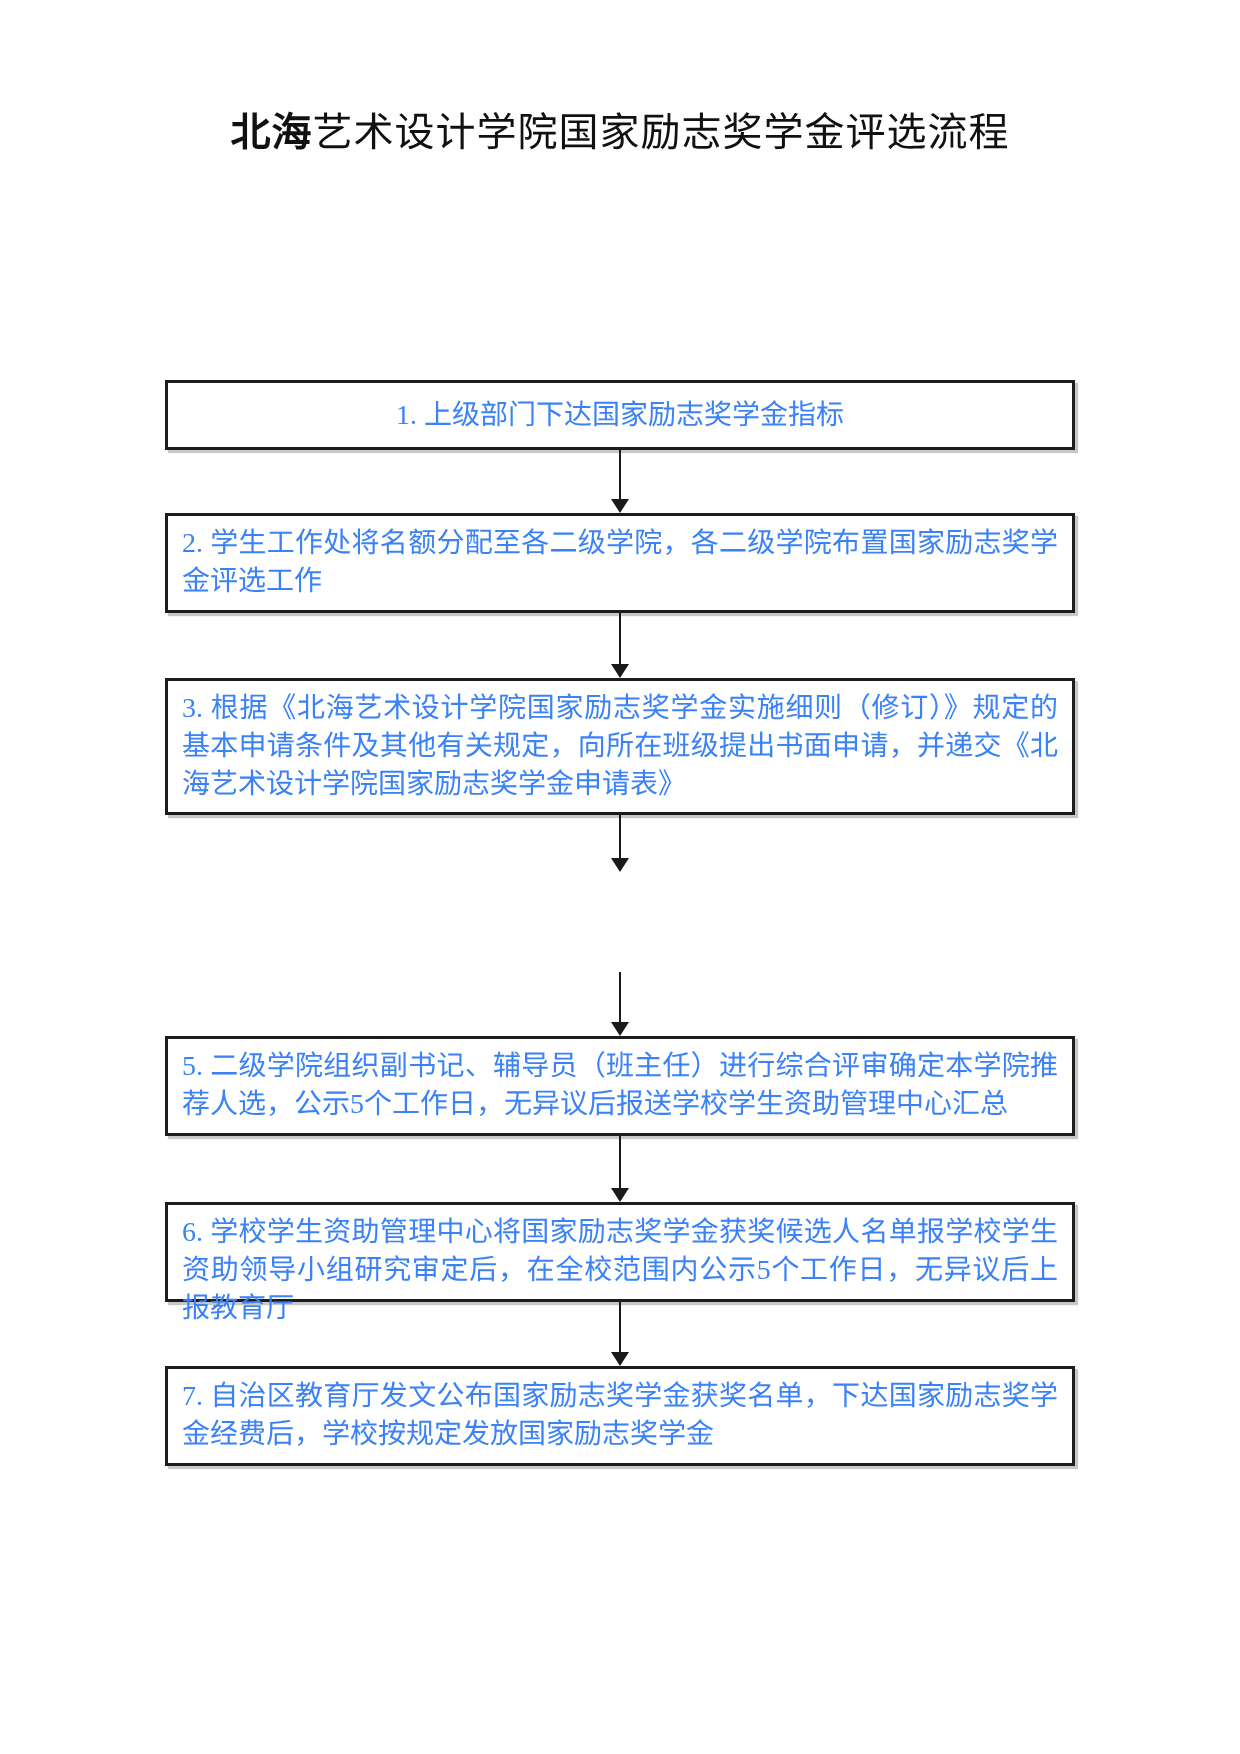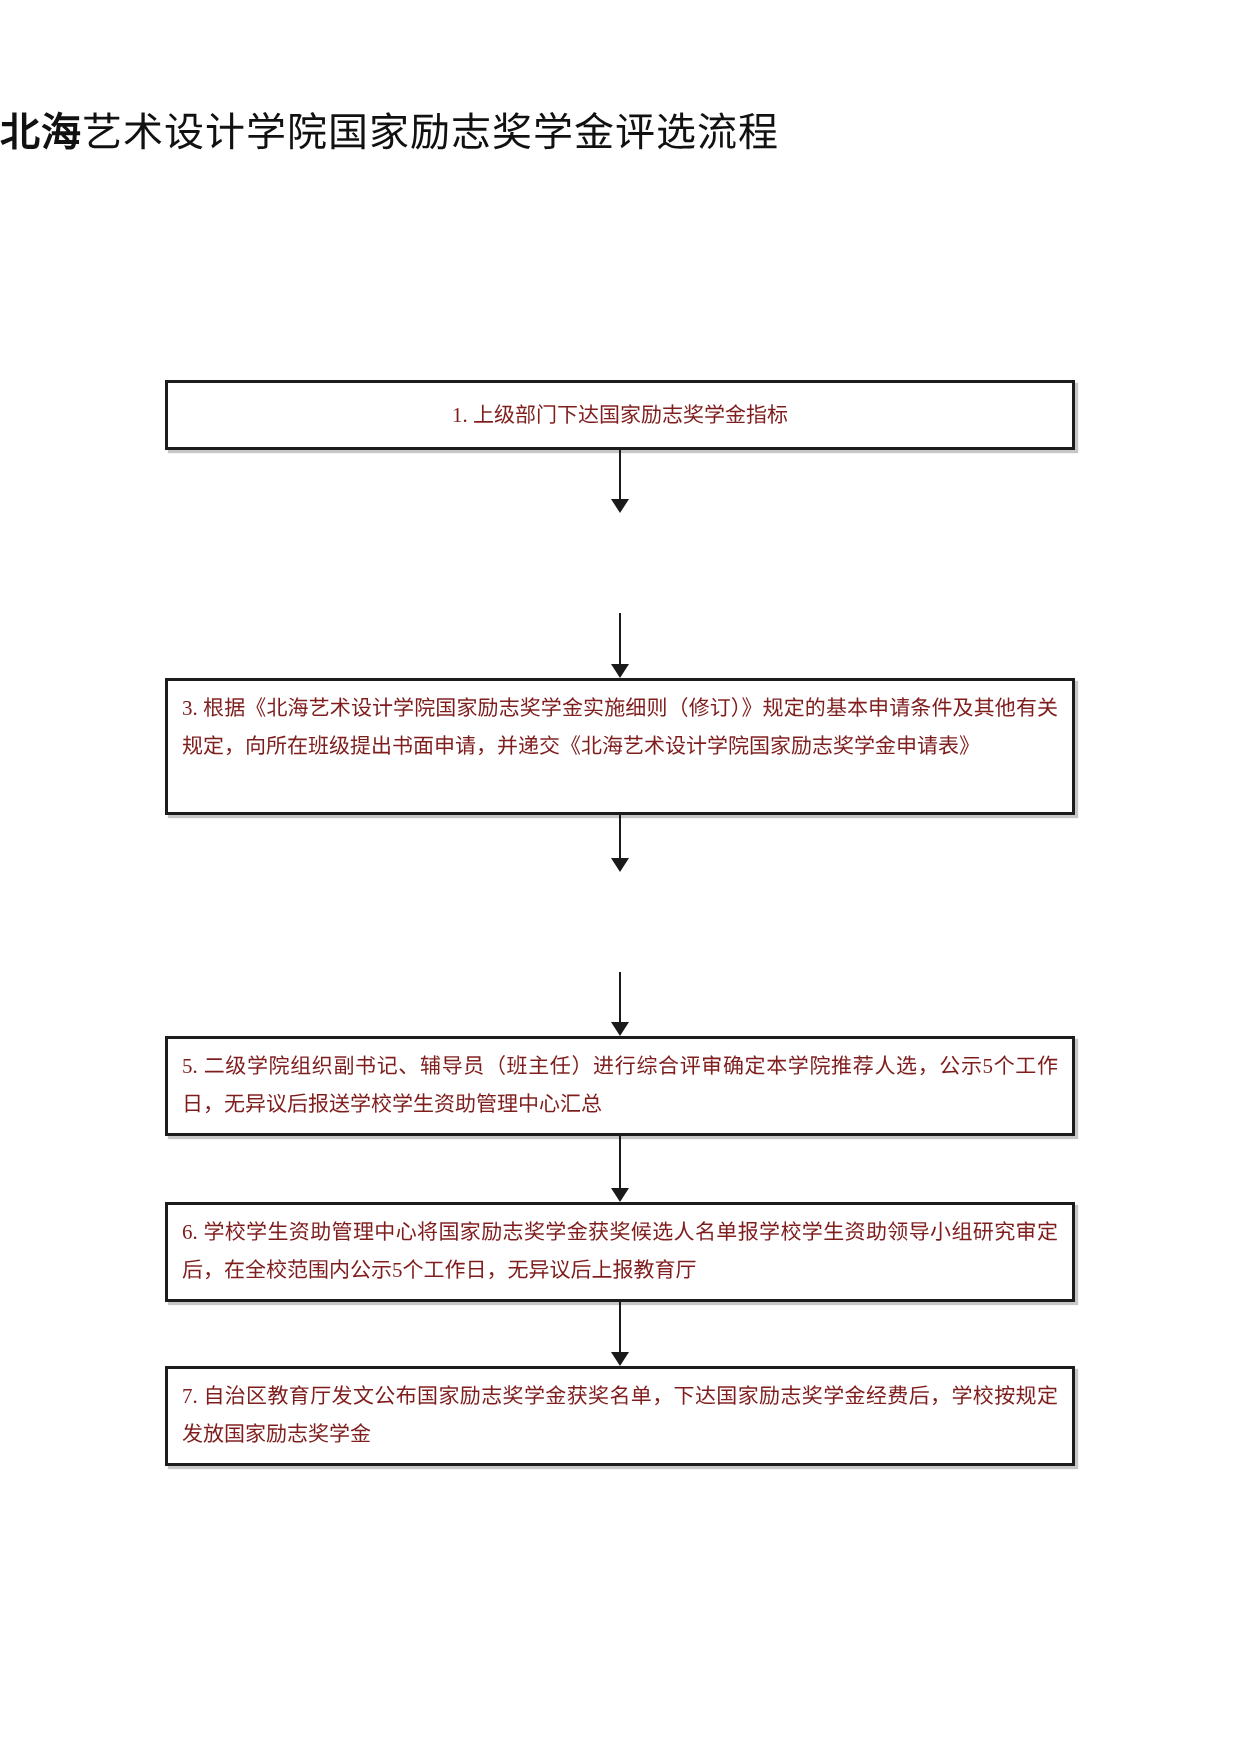--- a/index.html
+++ b/index.html
@@ -11,21 +11,21 @@
     background: #ffffff;
     color: #141414;
     font-family: "Liberation Serif", "DejaVu Serif", serif;
     overflow: hidden;
   }
   
   .title {
     position: absolute;
     top: 104px; left: 0;
     width: 1240px;
-    text-align: left;
+    text-align: center;
     font-family: "Liberation Sans", "DejaVu Sans", sans-serif;
     font-size: 40px;
     line-height: 56px;
     letter-spacing: 1px;
     color: #111;
     margin: 0;
     font-weight: 400;
   }
   .title .t-bold { font-weight: 700; }
   
@@ -44,23 +44,23 @@
   .intro-item .i-value { font-weight: 700; }
   
   .box {
     position: absolute;
     left: 165px;
     width: 910px;
     box-sizing: border-box;
     background: #ffffff;
     border: 3px solid #1c1c1c;
     box-shadow: 3px 3px 1px rgba(0,0,0,0.22);
-    font-size: 21px;
+    font-size: 28px;
     line-height: 38px;
-    color: #7f1d1d;
+    color: #3b82f6;
     padding: 8px 14px;
     text-align: justify;
   }
   .box-1 {
     top: 380px; height: 70px;
     display: flex; align-items: center; justify-content: center;
     text-align: center; padding: 0 14px;
   }
   .box-2 { top: 513px;  height: 100px; }
   .box-3 { top: 678px;  height: 137px; }
@@ -107,20 +107,21 @@
 
   <div class="box box-1">
       <span>1. 上级部门下达国家励志奖学金指标</span>
     </div>
 
   <div class="arrow arrow-1">
     <div class="arrow-line"></div>
     <div class="arrow-head"></div>
   </div>
 
+  <div class="box box-2"><span>2. 学生工作处将名额分配至各二级学院，各二级学院布置国家励志奖学金评选工作</span></div>
 
   <div class="arrow arrow-2">
     <div class="arrow-line"></div>
     <div class="arrow-head"></div>
   </div>
 
   <div class="box box-3"><span>3. 根据《北海艺术设计学院国家励志奖学金实施细则（修订）》规定的基本申请条件及其他有关规定，向所在班级提出书面申请，并递交《北海艺术设计学院国家励志奖学金申请表》</span></div>
 
   <div class="arrow arrow-3">
     <div class="arrow-line"></div>

